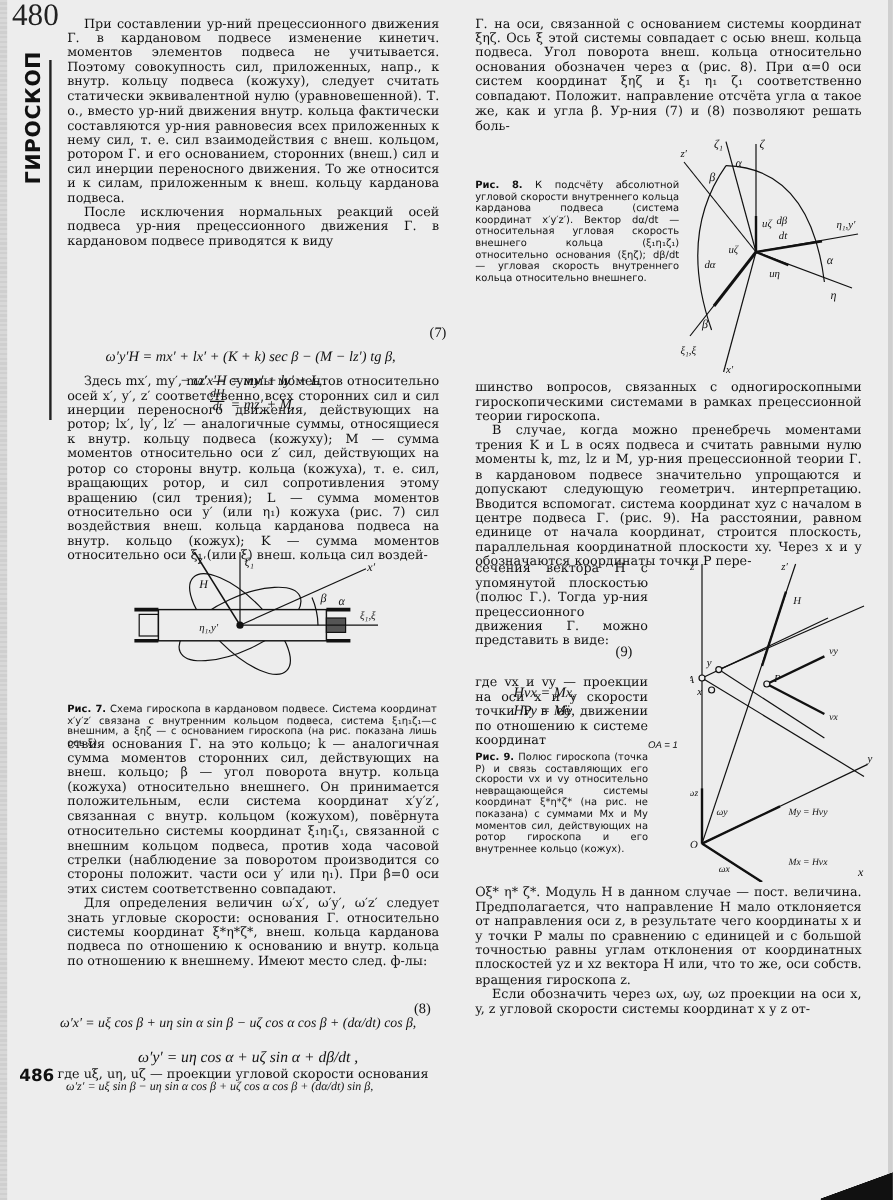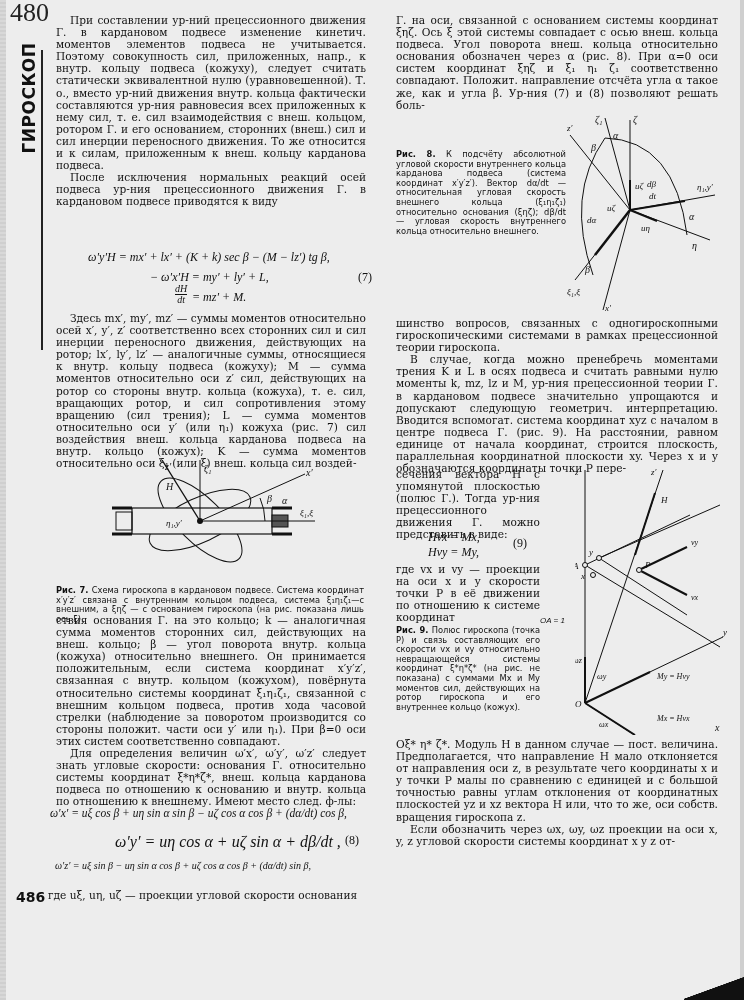--- a/index.html
+++ b/index.html
@@ -9,21 +9,21 @@
                background:repeating-linear-gradient(#d8d8d8 0 2px,#cfcfcf 2px 4px); }
   .right-edge { position:absolute; right:0; top:0; width:4px; height:1000px; background:#cfcfcf; }
   .margin-bar { position:absolute; left:41px; top:50px; width:2px; height:300px; background:#222; }
   .running-head { position:absolute; left:3px; top:38px; width:40px; height:120px; }
   .running-head span { position:absolute; left:-30px; top:50px; transform:rotate(-90deg);
        font-family:"DejaVu Sans","Liberation Sans",sans-serif; font-weight:bold; font-size:17px; letter-spacing:0.5px; white-space:nowrap; }
   .overlay-num { position:absolute; left:10px; top:-2px; font-family:"Liberation Serif",serif; font-size:26px; color:#222; }
   .col { position:absolute; font-size:10.6px; line-height:12.1px; text-align:justify; }
   .col p { margin:0; text-indent:14px; }
   .col p.noind { text-indent:0; }
-  .eq { font-family:"Liberation Serif","DejaVu Serif",serif; font-style:italic; font-size:12px; white-space:nowrap; position:absolute; }
+  .eq { font-family:"Liberation Serif","DejaVu Serif",serif; font-style:italic; font-size:12px; white-space:nowrap; position:absolute;margin-top:40px; }
   .eqnum { position:absolute; font-family:"Liberation Serif",serif; font-size:12px; }
   .caption { position:absolute; font-family:"DejaVu Sans","Liberation Sans",sans-serif; font-size:8.3px; line-height:9.6px; text-align:justify; }
   .caption b { font-weight:bold; }
   .page-number { position:absolute; left:16px; top:889px; font-family:"DejaVu Sans","Liberation Sans",sans-serif; font-weight:bold; font-size:14px; }
   svg text { font-family:"Liberation Serif",serif; font-style:italic; fill:#111; }
   .dark-corner { position:absolute; right:0; bottom:0; width:60px; height:30px;
                  background:linear-gradient(160deg, transparent 55%, #111 56%); }
 </style>
 </head>
 <body>
@@ -92,21 +92,21 @@
   <b>Рис. 7.</b> <span>Схема гироскопа в кардановом подвесе. Система координат x′y′z′ связана с внутренним кольцом подвеса, система ξ₁η₁ζ₁—с внешним, а ξηζ — с основанием гироскопа (на рис. показана лишь ось ξ).</span>
 </div>
 
 <div class="col" style="left:56px; top:614px; width:310px;">
   <p class="noind">ствия основания Г. на это кольцо; k — аналогичная сумма моментов сторонних сил, действующих на внеш. кольцо; β — угол поворота внутр. кольца (кожуха) относительно внешнего. Он принимается положительным, если система координат x′y′z′, связанная с внутр. кольцом (кожухом), повёрнута относительно системы координат ξ₁η₁ζ₁, связанной с внешним кольцом подвеса, против хода часовой стрелки (наблюдение за поворотом производится со стороны положит. части оси y′ или η₁). При β=0 оси этих систем соответственно совпадают.</p>
   <p>Для определения величин ω′x′, ω′y′, ω′z′ следует знать угловые скорости: основания Г. относительно системы координат ξ*η*ζ*, внеш. кольца карданова подвеса по отношению к основанию и внутр. кольца по отношению к внешнему. Имеют место след. ф-лы:</p>
 </div>
 
 <div>
   <div class="eq" style="left:50px; top:807px; font-size:11.5px;">ω′x′ = uξ cos β + uη sin α sin β − uζ cos α cos β + (dα/dt) cos β,</div>
-  <div class="eq" style="left:115px; top:833px; font-size:16px;">ω′y′ = uη cos α + uζ sin α + dβ/dt ,</div>
+  <div class="eq" style="left:115px; top:833px; font-size:13px;">ω′y′ = uη cos α + uζ sin α + dβ/dt ,</div>
   <div class="eqnum" style="left:345px; top:833px;">(8)</div>
   <div class="eq" style="left:55px; top:860px; font-size:10px;">ω′z′ = uξ sin β − uη sin α cos β + uζ cos α cos β + (dα/dt) sin β,</div>
 </div>
 
 <div class="page-number">486</div>
 <div class="col" style="left:48px; top:889px; width:320px;">
   <p class="noind">где uξ, uη, uζ — проекции угловой скорости основания</p>
 </div>
 
 <div class="col" style="left:396px; top:14px; width:322px;">

